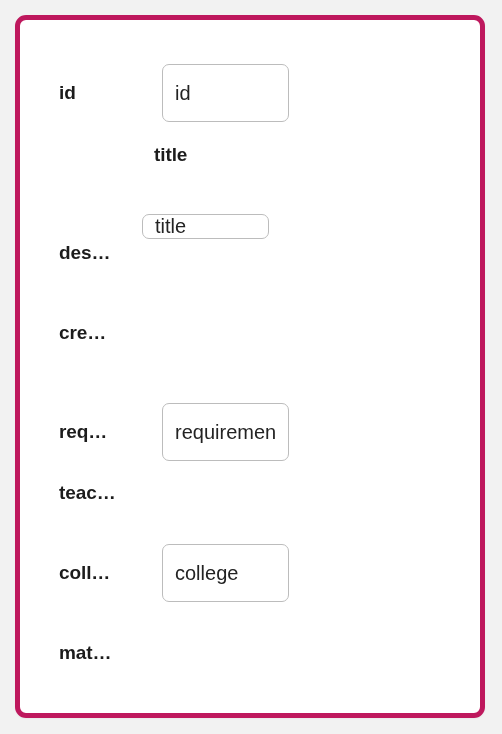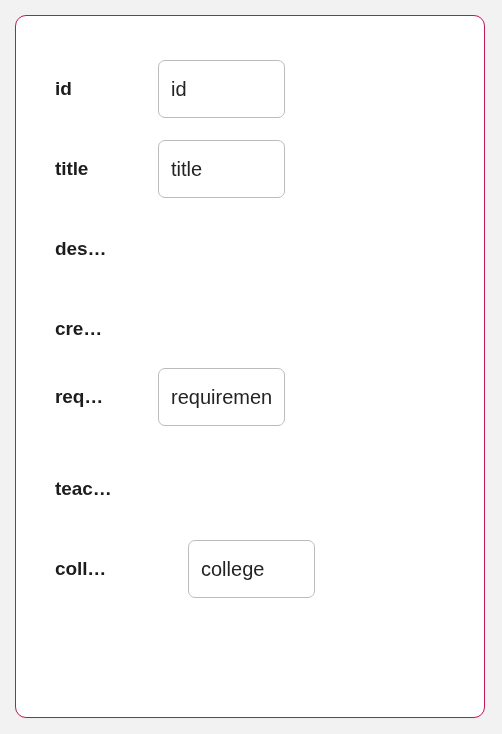--- a/index.html
+++ b/index.html
@@ -14,21 +14,21 @@
     overflow: hidden;
   }
 
   #form-card {
     position: absolute;
     left: 15px;
     top: 15px;
     width: 470px;
     height: 703px;
     background: #ffffff;
-    border: 1px solid #be185d;
+    border: 5px solid #be185d;
     border-radius: 11px;
     box-sizing: border-box;
     box-shadow: 0 1px 2px rgba(0,0,0,0.04);
     overflow: hidden;
   }
 
   #field-list {
     position: absolute;
     left: 0;
     top: 0;
@@ -77,37 +77,38 @@
 </style>
 </head>
 <body>
 
 <div id="form-card">
   <div id="field-list">
       <div class="field-row" style="top: 44px;">
         <label class="field-label" title="id">id</label>
         <input class="field-input" type="text" value="id" style="">
       </div>
-      <div class="field-row" style="top: 124px;">
+      <div class="field-row" style="top: 124px; flex-direction: column;">
         <label class="field-label" title="title">title</label>
         <input class="field-input" type="text" value="title" style="">
       </div>
       <div class="field-row" style="top: 204px;">
         <label class="field-label" title="description">des…</label>
       </div>
       <div class="field-row" style="top: 284px;">
         <label class="field-label" title="credits">cre…</label>
       </div>
-      <div class="field-row" style="top: 352px;">
+      <div class="field-row" style="top: 383px;">
         <label class="field-label" title="requirements">req…</label>
         <input class="field-input" type="text" value="requirements" style="">
       </div>
       <div class="field-row" style="top: 444px; gap: 17px;">
         <label class="field-label" title="teacher">teac…</label>
       </div>
-      <div class="field-row" style="top: 524px; justify-content: space-between;">
+      <div class="field-row" style="top: 524px;">
         <label class="field-label" title="college">coll…</label>
         <input class="field-input" type="text" value="college" style="">
       </div>
       <div class="field-row" style="top: 604px;">
+        <label class="field-label" title="material">mat…</label>
       </div>
     </div>
 </div>
 
 </body></html>

